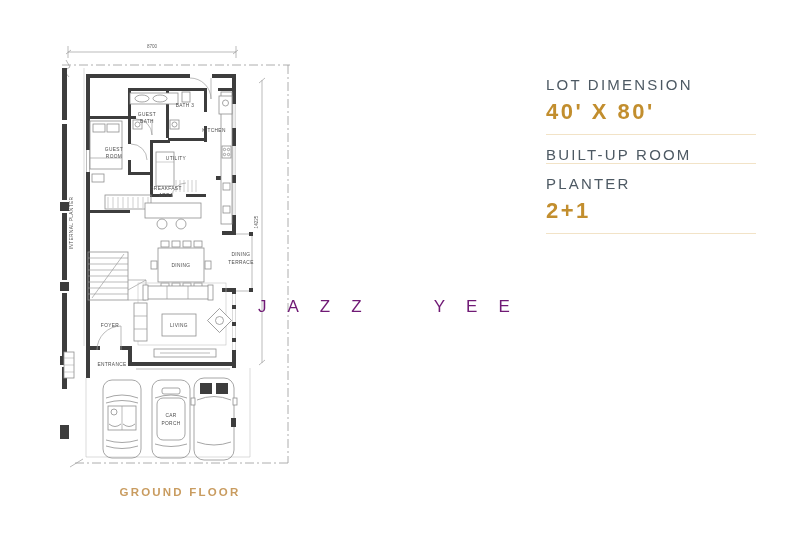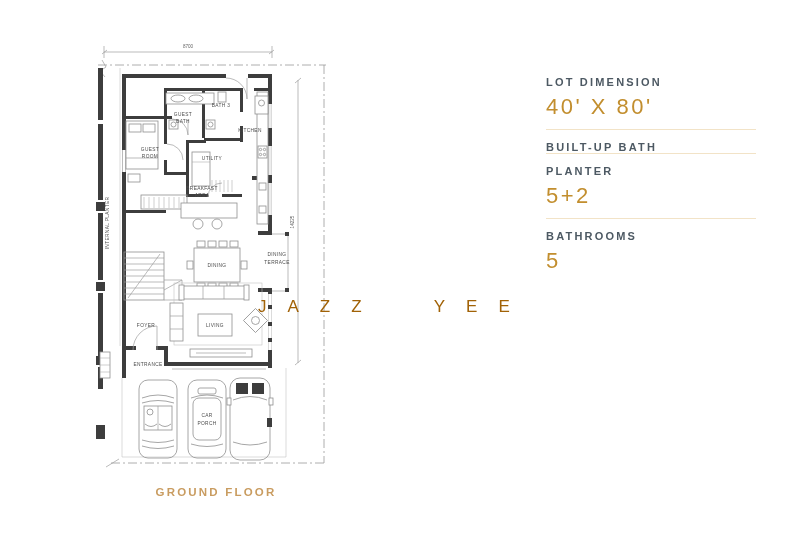--- a/index.html
+++ b/index.html
@@ -1,42 +1,42 @@
 <!DOCTYPE html>
 <html><head>
 <meta charset="utf-8">
 <style>
   html,body{margin:0;padding:0;}
   body{
     width:800px;height:539px;position:relative;background:#ffffff;
     font-family:"Liberation Sans",sans-serif;overflow:hidden;
   }
-  .plan-wrap{position:absolute;left:0;top:0;width:310px;height:484px;margin-left:36px;}
+  .plan-wrap{position:absolute;left:0;top:0;width:310px;height:484px;}
   svg{display:block;}
   svg .wall{fill:#3d3d3d;stroke:none;}
   svg .thin{stroke:#9d9d9d;stroke-width:.7;fill:none;}
   svg .thin2{stroke:#c2c2c2;stroke-width:.6;fill:none;}
   svg .furn{stroke:#8f8f8f;stroke-width:.8;fill:#ffffff;}
   svg .furnnf{stroke:#8f8f8f;stroke-width:.8;fill:none;}
   svg .dash{stroke:#9a9a9a;stroke-width:.8;fill:none;stroke-dasharray:9 3 2 3;}
   svg .hatch{stroke:#9d9d9d;stroke-width:.5;}
   svg text.room{font-family:"Liberation Sans",sans-serif;font-size:4.8px;fill:#4c4c4c;letter-spacing:.35px;text-anchor:middle;}
   svg text.dim{font-family:"Liberation Sans",sans-serif;font-size:4.6px;fill:#666;text-anchor:middle;}
   svg text.floor-title{font-family:"Liberation Sans",sans-serif;font-size:11.5px;font-weight:600;fill:#c99c60;letter-spacing:2.2px;text-anchor:middle;}
   .watermark{
     position:absolute;left:258px;top:297px;
-    font-size:17px;color:#a16207;letter-spacing:21px;white-space:pre;
+    font-size:17px;color:#701a75;letter-spacing:21px;white-space:pre;
     font-weight:400;user-select:none;
   }
   .specs{position:absolute;left:546px;top:76px;width:212px;}
   .spec-label{
-    font-size:11px;font-weight:700;color:#4d5963;letter-spacing:2.2px;
+    font-size:15px;font-weight:400;color:#4d5963;letter-spacing:2.2px;
   }
   .spec-value{
-    font-size:22px;font-weight:400;color:#c28e2e;letter-spacing:2.5px;
+    font-size:22px;font-weight:700;color:#c28e2e;letter-spacing:2.5px;
     margin:6px 0 9px 0;
   }
   .spec-divider{border:none;border-top:1px solid #f2e3c7;margin:0 0 11px 0;width:210px;}
 </style>
 </head>
 <body>
 
 <div class="plan-wrap">
 <svg width="310" height="539" viewBox="0 0 310 539" xmlns="http://www.w3.org/2000/svg">
 
@@ -348,25 +348,21 @@
 
 <div class="watermark">JAZZ  YEE</div>
 
 <div class="specs">
   <div class="spec-row">
     <div class="spec-label">LOT DIMENSION</div>
     <div class="spec-value">40' X 80'</div>
     <hr class="spec-divider">
   </div>
   <div class="spec-row">
-    <div class="spec-label">BUILT-UP BATH</div>
+    <div class="spec-label">BUILT-UP ROOM</div>
     <hr class="spec-divider">
   </div>
   <div class="spec-row">
     <div class="spec-label">PLANTER</div>
-    <div class="spec-value">5+2</div>
+    <div class="spec-value">2+1</div>
     <hr class="spec-divider">
   </div>
-  <div class="spec-row">
-    <div class="spec-label">BATHROOMS</div>
-    <div class="spec-value">5</div>
-  </div>
 </div>
 
 </body></html>

